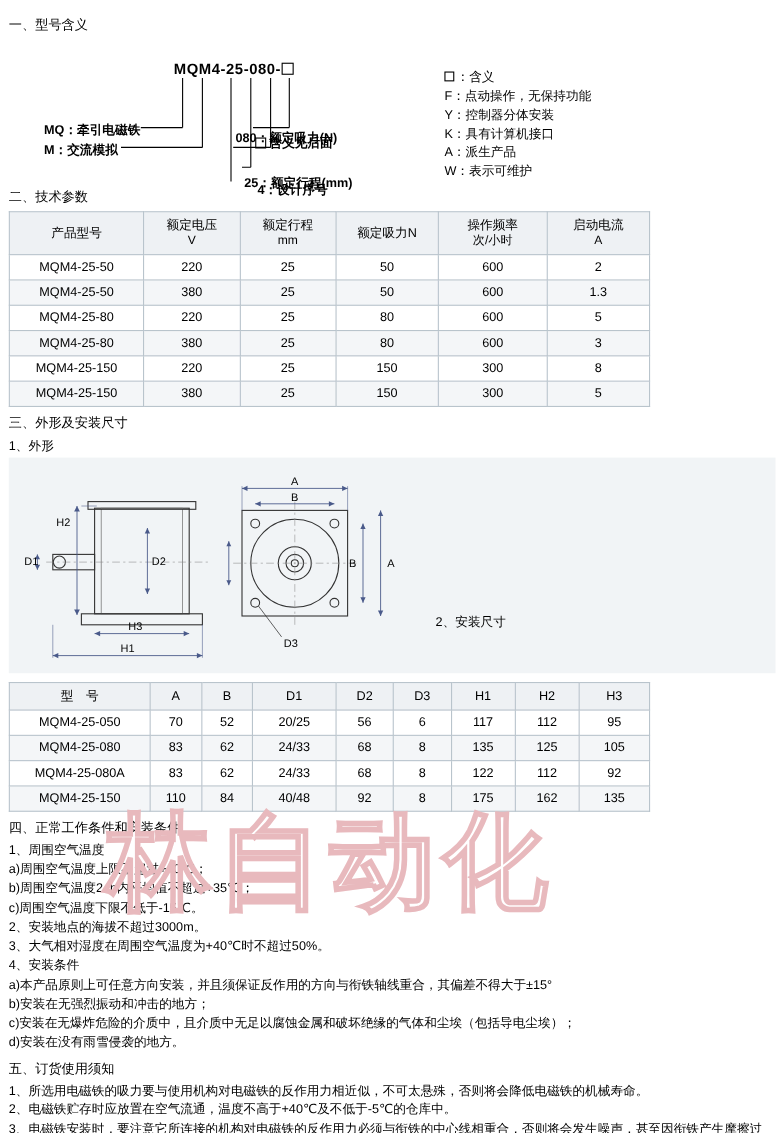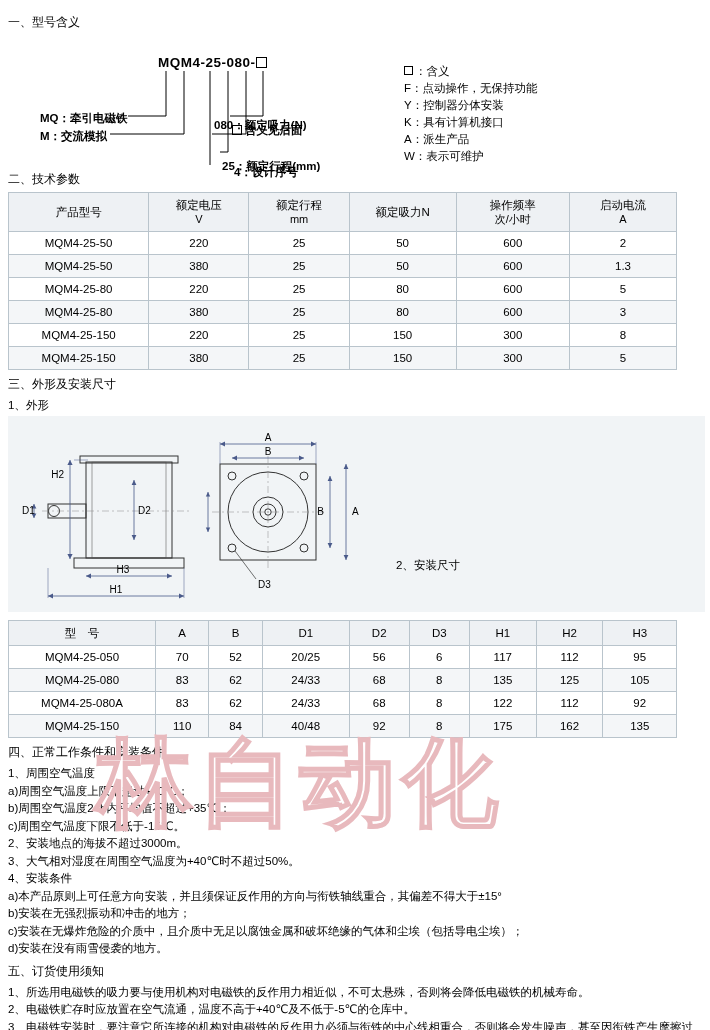--- a/index.html
+++ b/index.html
@@ -86,21 +86,21 @@
     display: inline-block;
     width: 9px; height: 9px;
     border: 1.1px solid #000;
     vertical-align: 0px;
     margin-right: 2px;
   }
 
   
   table.data {
     border-collapse: collapse;
-    width: 669px;
+    width: 583px;
     margin: 2px 0 6px 2px;
     font-size: 11.5px;
   }
   table.data th, table.data td {
     border: 1px solid #b9c4cc;
     text-align: center;
     padding: 4px 2px;
     line-height: 14px;
     background: #ffffff;
   }

